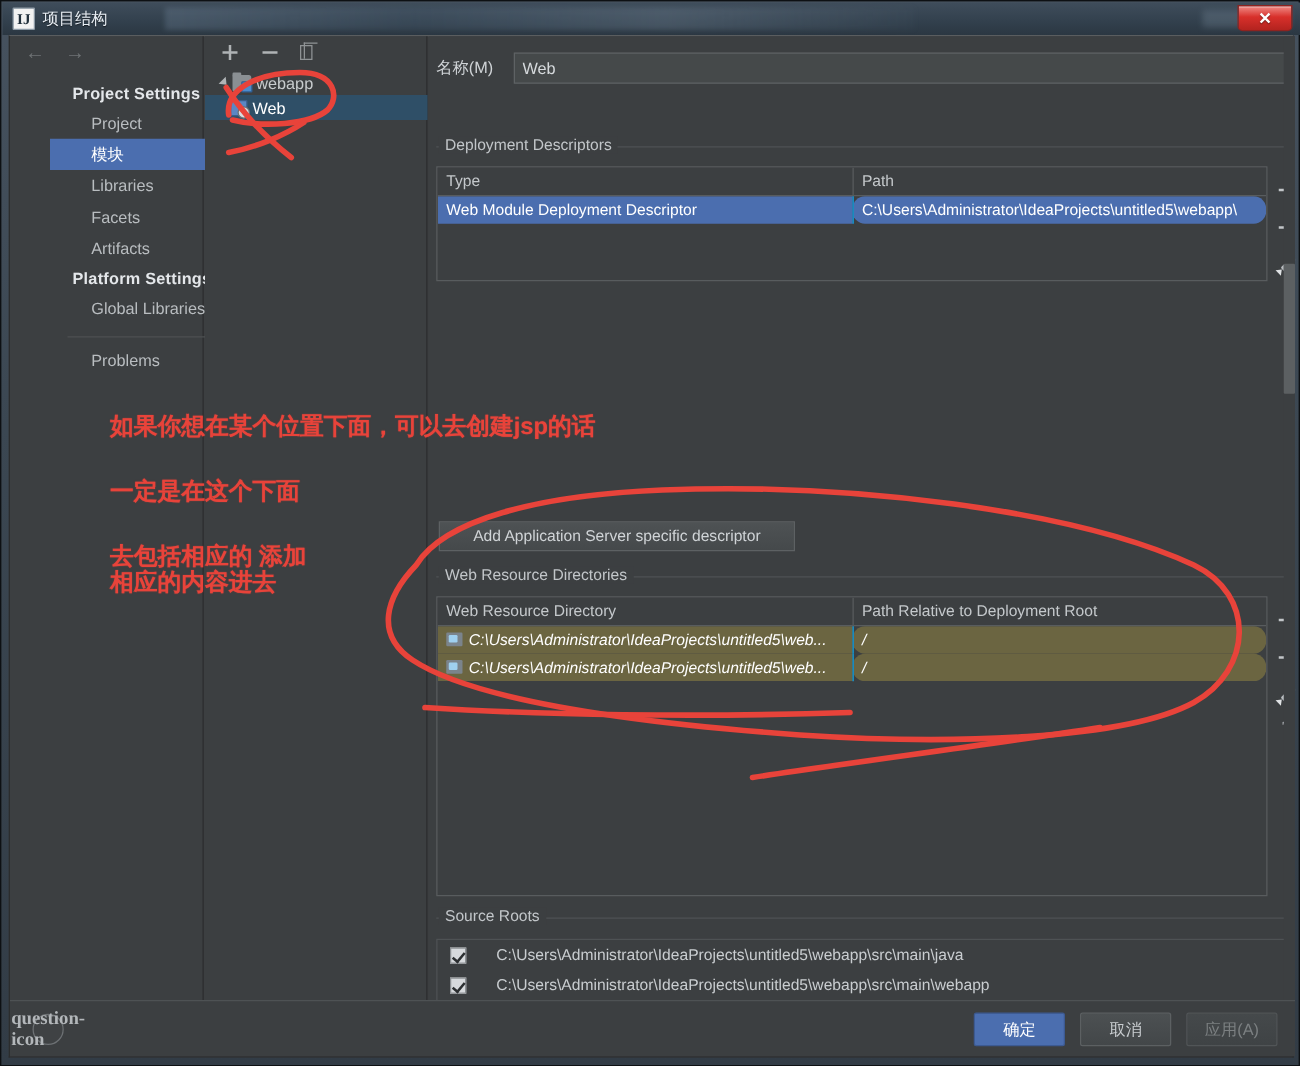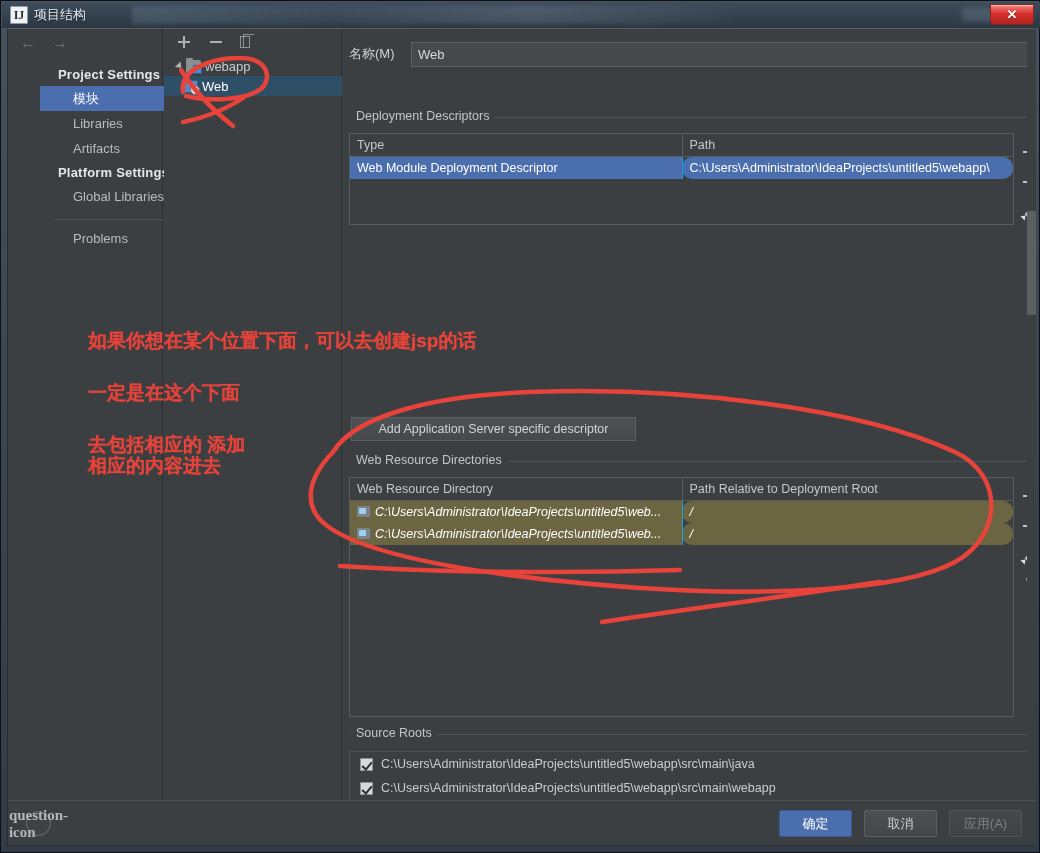--- a/index.html
+++ b/index.html
@@ -172,21 +172,21 @@
     border:1px solid #5d6163; color:#d0d4d7; font-size:12.5px;
     padding:4px 10px; cursor:pointer; font-family:"Liberation Sans",sans-serif;
   }
 
   .res-icon {
     display:inline-block; width:13px; height:11px; margin-right:5px; vertical-align:-1px;
     background:#7b848c; border-radius:1px; position:relative;
   }
   .res-icon::after{ content:""; position:absolute; left:2px; top:2px; width:7px; height:6px; background:#9fd0ef; border-radius:1px;}
 
-  .srcroot-row { display:flex; align-items:center; padding:5px 10px; font-size:12.5px; color:#c9cdd0; }
+  .srcroot-row { display:flex; align-items:center; padding:5px 10px; font-size:12.5px; color:#c9cdd0;gap:16px; }
   .cbx {
     width:13px; height:13px; background:#d7dadd; border:1px solid #8d9194;
     margin-right:8px; position:relative; flex:none; cursor:pointer;
   }
   .cbx::after {
     content:""; position:absolute; left:3px; top:1px; width:4px; height:8px;
     border:solid #2c2f31; border-width:0 2px 2px 0; transform:rotate(40deg);
   }
 
   
@@ -237,22 +237,24 @@
 
     <div class="dialog">
 
       <div class="nav">
         <div class="nav-arrows">
           <span class="nav-arrow">←</span>
           <span class="nav-arrow">→</span>
         </div>
         <div class="nav-list">
           <div class="nav-group">Project Settings</div>
+          <div class="nav-item">Project</div>
           <div class="nav-item selected">模块</div>
           <div class="nav-item">Libraries</div>
+          <div class="nav-item">Facets</div>
           <div class="nav-item">Artifacts</div>
           <div class="nav-group">Platform Settings</div>
           <div class="nav-item">Global Libraries</div>
           <div class="nav-sep"></div>
           <div class="nav-item">Problems</div>
         </div>
       </div>
 
       <div class="treepanel">
         <div class="tree-toolbar">

